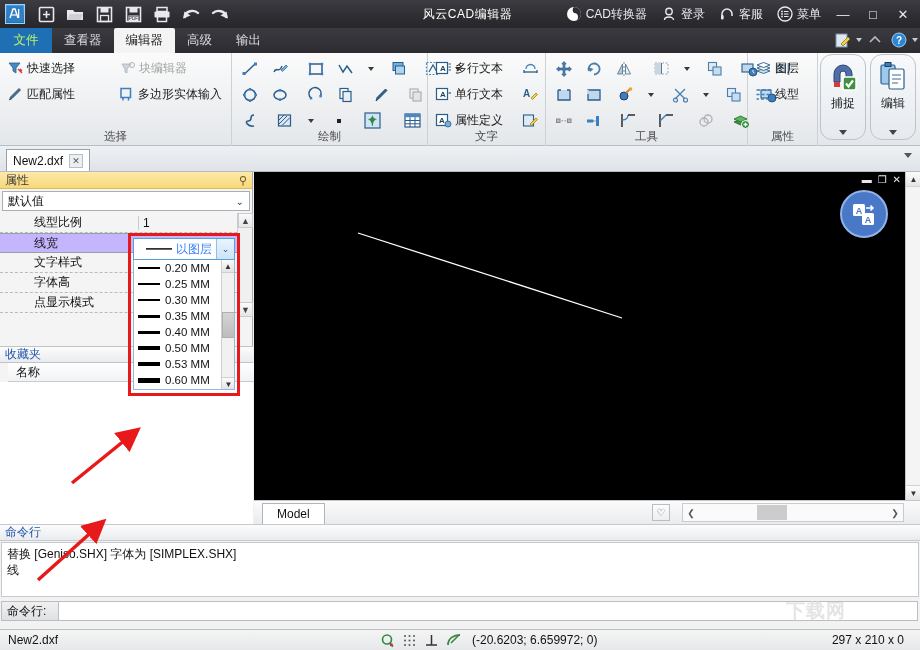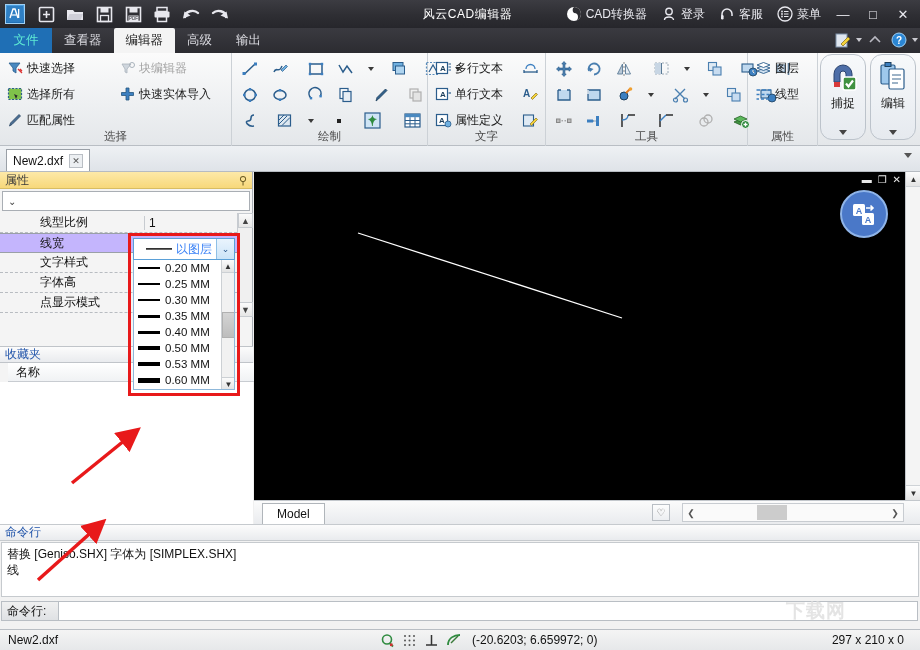--- a/index.html
+++ b/index.html
@@ -54,21 +54,21 @@
 
   
   .tabbar {
     position:absolute; left:0; top:28px; width:920px; height:25px;
     background: linear-gradient(180deg,#3a3a40,#2c2c31);
   }
   .tabs { display:flex; align-items:flex-end; height:25px; }
   .tab {
     height:25px; line-height:25px; padding:0 12px; color:#dcdce2; font-size:12.5px;
   }
-  .tab.file { background:#1f6fb5; color:#5eead4; min-width:52px; text-align:center; }
+  .tab.file { background:#1f6fb5; color:#bef264; min-width:52px; text-align:center; }
   .tab.active {
     background:#f4f4f4; color:#1d1d1d;
     border-top-left-radius:2px; border-top-right-radius:2px;
   }
   .tabbar-right {
     position:absolute; right:2px; top:2px; display:flex; align-items:center; gap:2px;
   }
   .tb-ic { width:22px; height:20px; display:flex; align-items:center; justify-content:center; color:#d7d7dd; }
   .caret-sm { width:0;height:0;border-left:3px solid transparent;border-right:3px solid transparent;border-top:4px solid #c9c9d0; }
 
@@ -149,21 +149,21 @@
     font-size:12px; color:#111;
   }
   .prop-combo .cv { flex:1; }
   .chev { font-size:10px; color:#444; }
   .proplist { position:relative; margin:2px 0 0 0; }
   .prow {
     display:flex; height:20px; align-items:center;
     border-bottom:1px dashed #b8bcc1; font-size:12px; color:#111;
   }
   .prow.sel { background:#c4b5fd; border-top:1px solid #9aa0a7; border-bottom:1px solid #9aa0a7; }
-  .pname { width:138px; padding-left:34px;margin-left:6px; }
+  .pname { width:138px; padding-left:34px; }
   .pval { flex:1; padding-left:4px; border-left:1px solid #c7cbd0; color:#111; }
   .pscroll {
     position:absolute; right:0; top:0; width:15px; height:104px;
     background:#f0f0f0; border-left:1px solid #c7cbd0;
   }
   .sb-arrow { width:15px;height:15px;display:flex;align-items:center;justify-content:center;font-size:9px;color:#444;background:linear-gradient(180deg,#fbfbfb,#e6e6e6);border:1px solid #c7cbd0;}
   .fav-header {
     position:absolute; left:0; top:174px; width:253px; height:17px;
     background: linear-gradient(180deg,#fcfcfc,#e9ebee);
     border-top:1px solid #c0c4c9; border-bottom:1px solid #c0c4c9;
@@ -463,38 +463,30 @@
             <svg class="ic" viewBox="0 0 17 17">
                 <path d="M3 4 H12 L8 9 V13 L6 12 V9 z" fill="#cfd6dd" stroke="#a9b2bb" stroke-width="0.8"></path>
                 <circle cx="13" cy="5" r="2.5" fill="none" stroke="#a9b2bb" stroke-width="1"></circle>
               </svg>
             <span>块编辑器</span>
           </div>
         </div>
         <div class="rrow">
           <div class="ritem" style="width:100px">
             <svg class="ic" viewBox="0 0 17 17">
-                <rect x="1.5" y="2.5" width="13" height="11" fill="#7fc24a" stroke="#2a5e8e" stroke-dasharray="2 1.5" stroke-width="1.2"></rect>
-                <path d="M7 8 L9 13 L10.5 9.5 L13.5 11 z" fill="#2b2b2b"></path>
-              </svg>
-            <span>选择所有</span>
+                <path d="M2.5 14 L5 12.5 L13.5 4 L12 2.5 L3.5 11 z" fill="#4a6f96" stroke="#2c4763" stroke-width="0.8"></path>
+              </svg>
+            <span>匹配属性</span>
           </div>
           <div class="ritem">
             <svg class="ic" viewBox="0 0 17 17">
-                <path d="M7 2 H10 V6.5 H14.5 V9.5 H10 V14 H7 V9.5 H2.5 V6.5 H7 z" fill="#3c7fc0" stroke="#23557f" stroke-width="0.8"></path>
-              </svg>
-            <span>快速实体导入</span>
-          </div>
-        </div>
-        <div class="rrow">
-          <div class="ritem" style="width:100px">
-            <svg class="ic" viewBox="0 0 17 17">
-                <path d="M2.5 14 L5 12.5 L13.5 4 L12 2.5 L3.5 11 z" fill="#4a6f96" stroke="#2c4763" stroke-width="0.8"></path>
-              </svg>
-            <span>匹配属性</span>
+                <rect x="3" y="2.5" width="9.5" height="9" fill="none" stroke="#3c7fc0" stroke-width="1.5"></rect>
+                <path d="M5 11.5 V14.5 M10.5 11.5 V14.5" stroke="#3c7fc0" stroke-width="1.5"></path>
+              </svg>
+            <span>多边形实体输入</span>
           </div>
         </div>
       </div>
       <div class="gtitle">选择</div>
     </div>
 
     <div class="rgroup" style="width:196px">
       <div class="grows">
         <div class="rrow" style="padding-left:4px">
           <div class="iconly">
@@ -868,20 +860,21 @@
     </div>
     <div class="rcaret"></div>
   </div>
 
   <div class="leftpanel">
     <div class="prop-header">
       <span>属性</span>
       <span class="pin">⚲</span>
     </div>
     <div class="prop-combo">
+      <span class="cv">默认值</span>
       <span class="chev">⌄</span>
     </div>
 
     <div class="proplist">
       <div class="prow">
         <div class="pname">线型比例</div>
         <div class="pval">1</div>
       </div>
       <div class="prow sel">
         <div class="pname">线宽</div>

